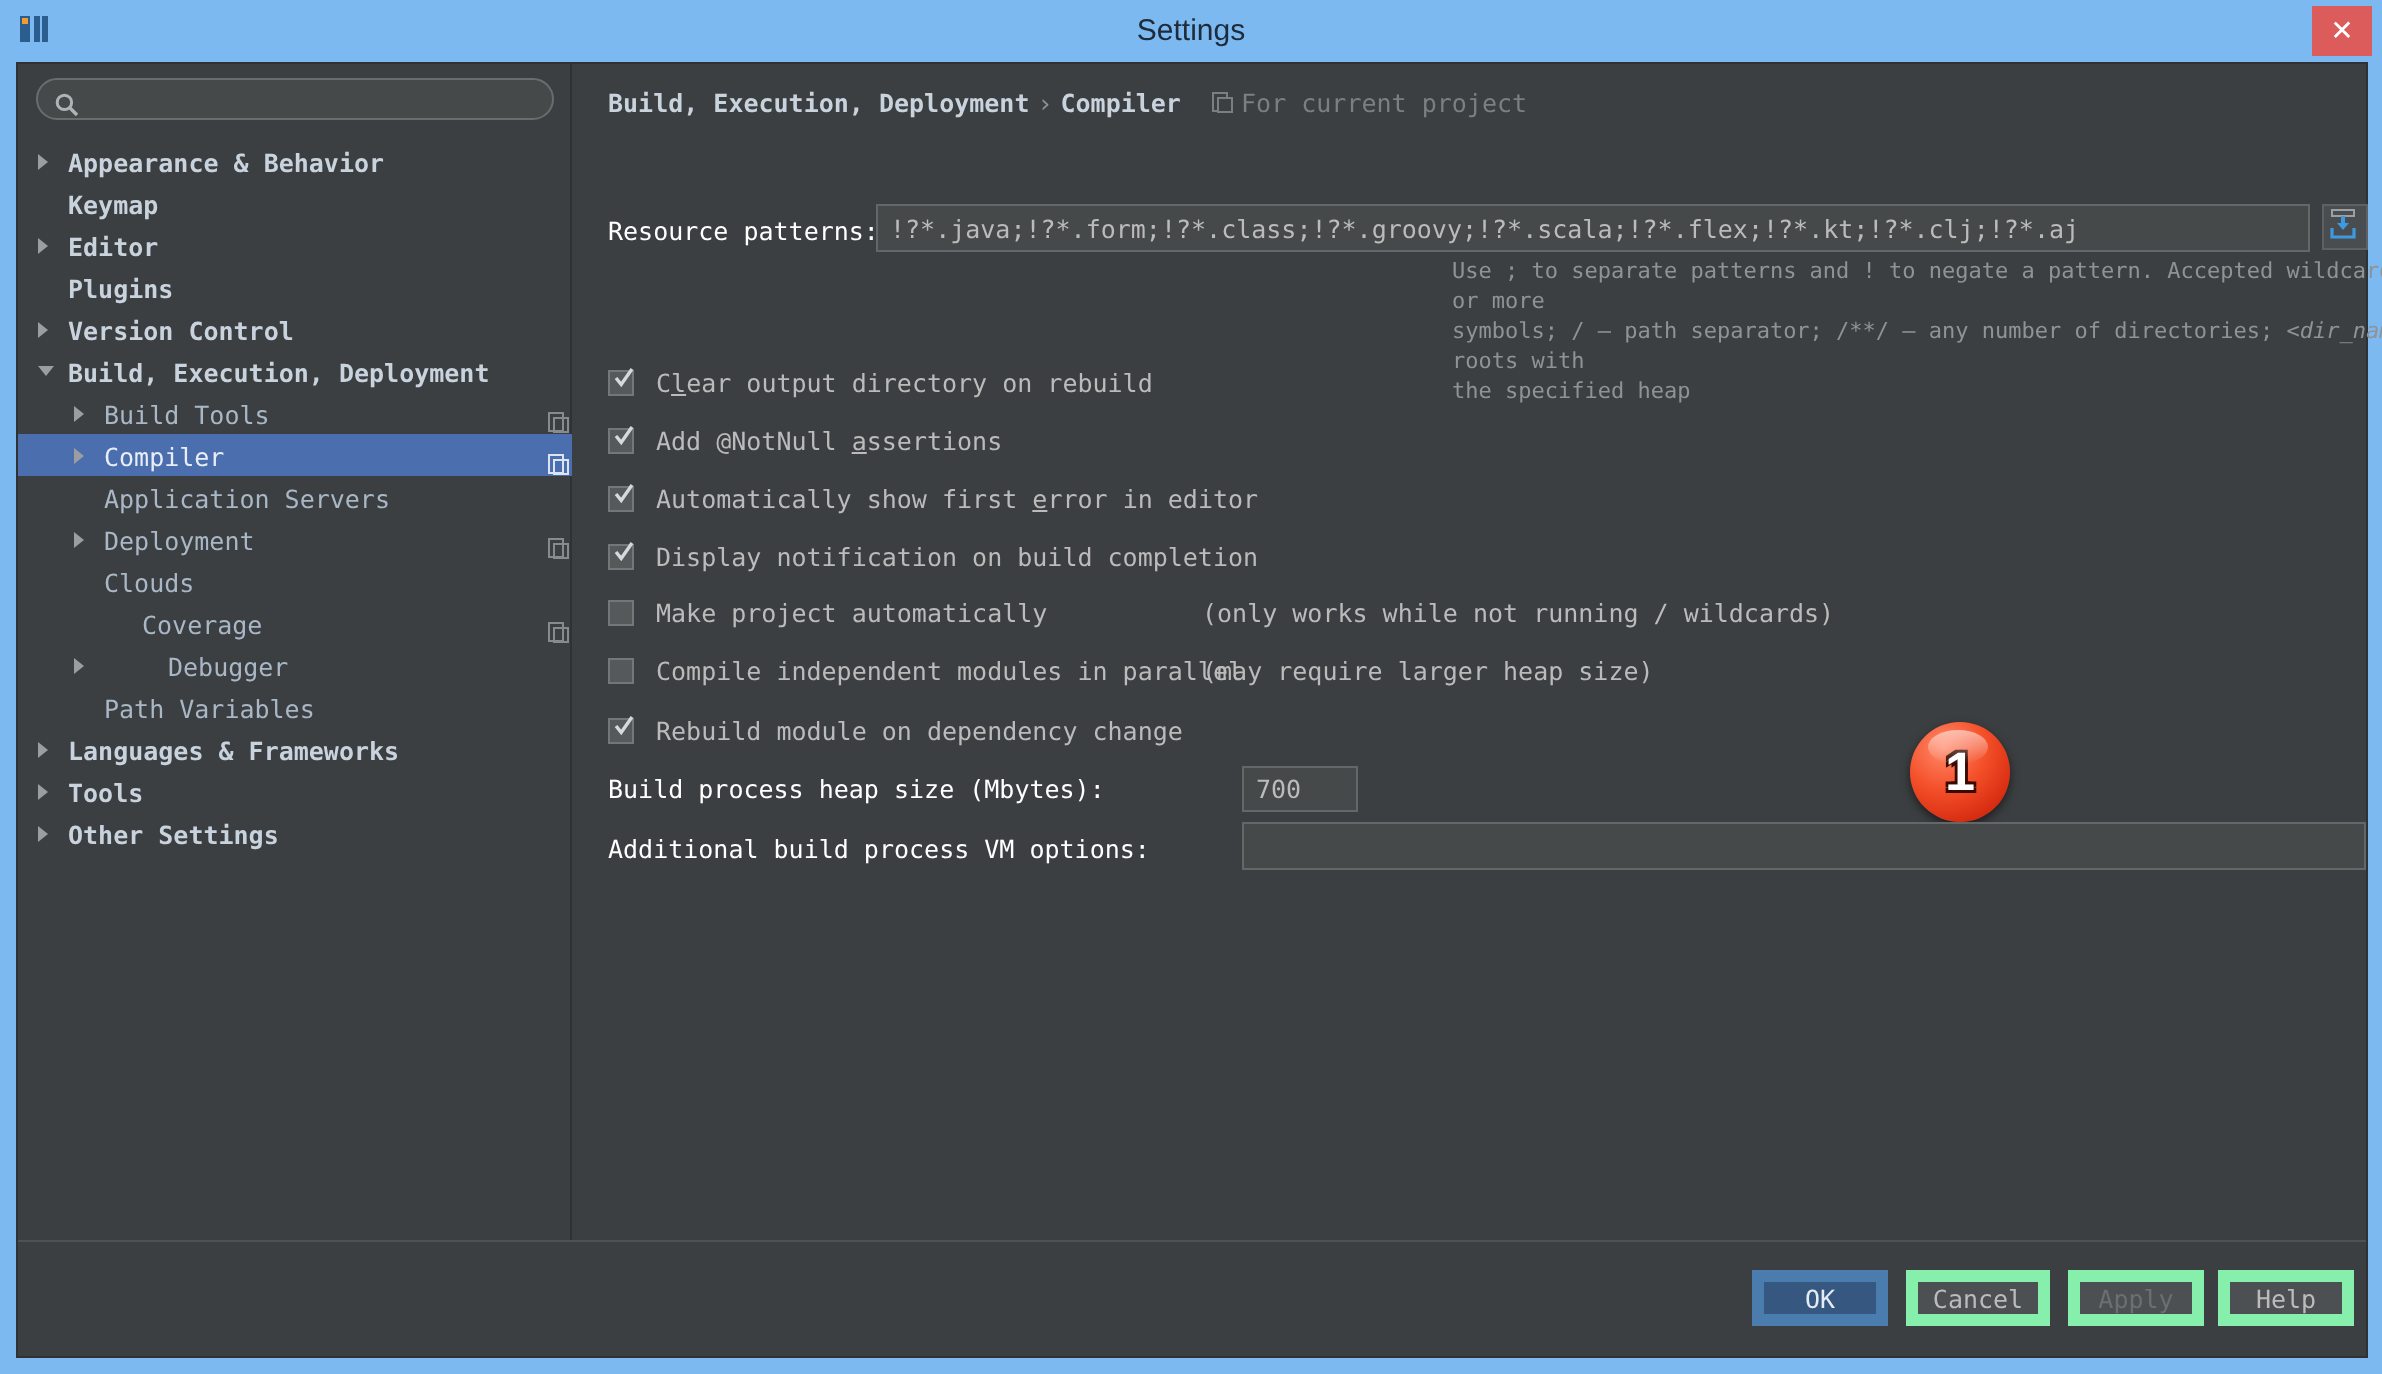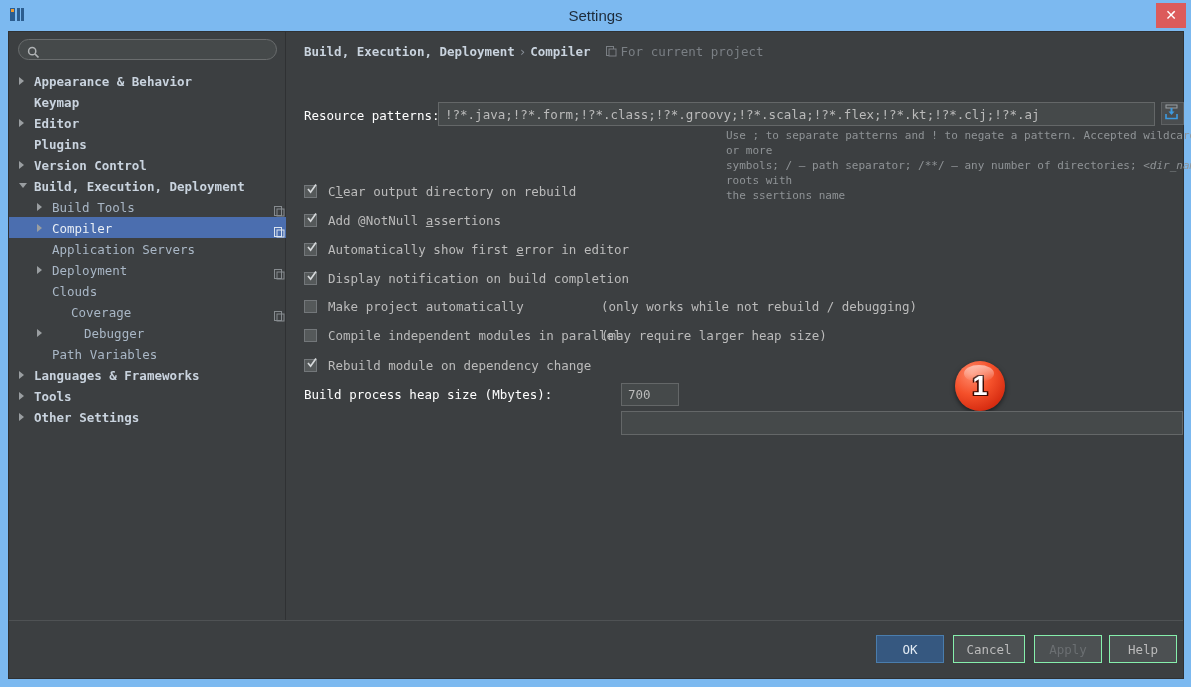--- a/index.html
+++ b/index.html
@@ -279,21 +279,21 @@
     width: 1174px;
     height: 58px;
     background: #3c3f41;
     border-top: 1px solid #4f5254;
     box-sizing: border-box;
   }
   .btn {
     position: absolute;
     top: 14px;
     height: 28px;
-    border: 1px solid #86efac;
+    border: 6px solid #86efac;
     background: #4c5052;
     color: #bbbbbb;
     font-family: "DejaVu Sans Mono", monospace;
     font-size: 12.5px;
     box-sizing: border-box;
     cursor: pointer;
     outline: none;
   }
   .btn.default {
     background: #365880;
@@ -384,21 +384,21 @@
           <rect x="4" y="2" width="11" height="3" fill="none" stroke="#9aa0a4"></rect>
           <line x1="9.5" y1="5" x2="9.5" y2="10" stroke="#3d9ae0" stroke-width="2"></line>
           <polygon points="6.5,8.5 12.5,8.5 9.5,12" fill="#3d9ae0"></polygon>
           <polyline points="4,11 4,15.5 15,15.5 15,11" fill="none" stroke="#3d9ae0" stroke-width="1.6"></polyline>
         </svg>
       </div>
 
       <div class="hint">
         <span>Use ; to separate patterns and ! to negate a pattern. Accepted wildcards: ? — exactly one symbol; * — zero or more</span><br>
         <span>symbols; / — path separator; /**/ — any number of directories; </span><i>&lt;dir_name&gt;:&lt;pattern&gt;</i><span> — restrict to source roots with</span><br>
-        <span>the ssertions name</span>
+        <span>the specified heap</span>
       </div>
 
       <div id="checkbox-area">
           <div class="cb-row" style="top: 151px;">
             <span class="cbox">
               <svg class="tick" viewBox="0 0 12 12">
                 <polyline points="2,6 4.6,9.2 10,1.5" fill="none" stroke="#d6d9db" stroke-width="1.7"></polyline>
               </svg>
             </span>
             <span class="cb-label">C<u>l</u>ear output directory on rebuild</span>
@@ -424,41 +424,42 @@
               <svg class="tick" viewBox="0 0 12 12">
                 <polyline points="2,6 4.6,9.2 10,1.5" fill="none" stroke="#d6d9db" stroke-width="1.7"></polyline>
               </svg>
             </span>
             <span class="cb-label">Display notification on build completion</span>
           </div>
           <div class="cb-row" style="top: 266px;">
             <span class="cbox"></span>
             <span class="cb-label">Make project automatically</span>
           </div>
-          <div class="cb-note" style="left: 315px; top: 266px;">(only works while not rebuild / debugging)</div>
+          <div class="cb-note" style="left: 315px; top: 266px;">(only works while not running / wildcards)</div>
           <div class="cb-row" style="top: 295px;">
             <span class="cbox"></span>
             <span class="cb-label">Compile independent modules in parallel</span>
           </div>
           <div class="cb-note" style="left: 315px; top: 295px;">(may require larger heap size)</div>
           <div class="cb-row" style="top: 325px;">
             <span class="cbox">
               <svg class="tick" viewBox="0 0 12 12">
                 <polyline points="2,6 4.6,9.2 10,1.5" fill="none" stroke="#d6d9db" stroke-width="1.7"></polyline>
               </svg>
             </span>
             <span class="cb-label">Rebuild module on dependency change</span>
           </div>
         </div>
 
       <div class="field-label" style="left:18px; top:355px;">Build process heap size (Mbytes):</div>
       <input class="text-field" style="left: 335px; top: 351px; width: 58px; height: 23px;" type="text" id="heap-input" value="700">
 
       <div class="badge">1</div>
 
+      <div class="field-label" style="left:18px; top:385px;">Additional build process VM options:</div>
       <input class="text-field" style="left: 335px; top: 379px; width: 562px; height: 24px;" type="text" id="vm-input" placeholder="">
     </div>
 
     <div class="footer">
       <button class="btn default" style="left:867px; width:68px;">OK</button>
       <button class="btn" style="left:944px; width:72px;">Cancel</button>
       <button class="btn disabled" style="left:1025px; width:68px;">Apply</button>
       <button class="btn" style="left:1100px; width:68px;">Help</button>
     </div>
 

